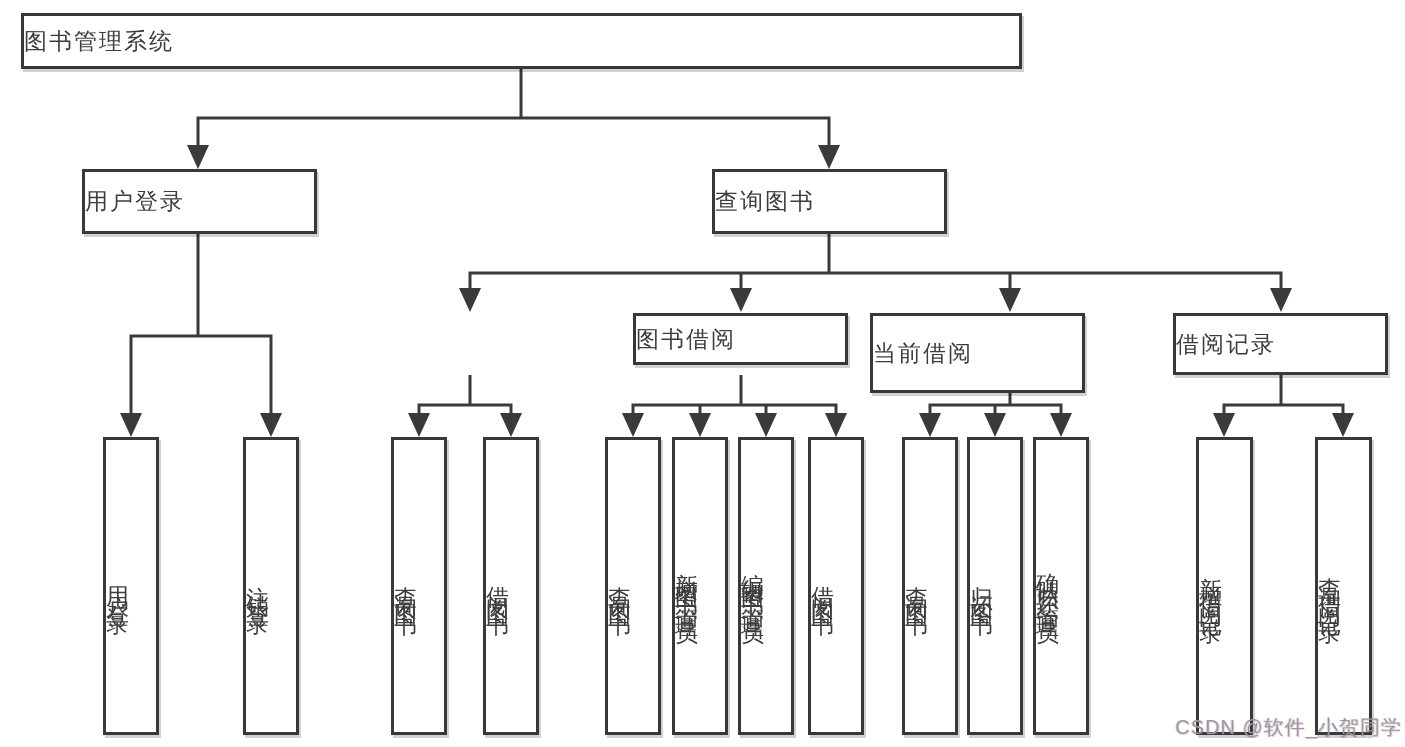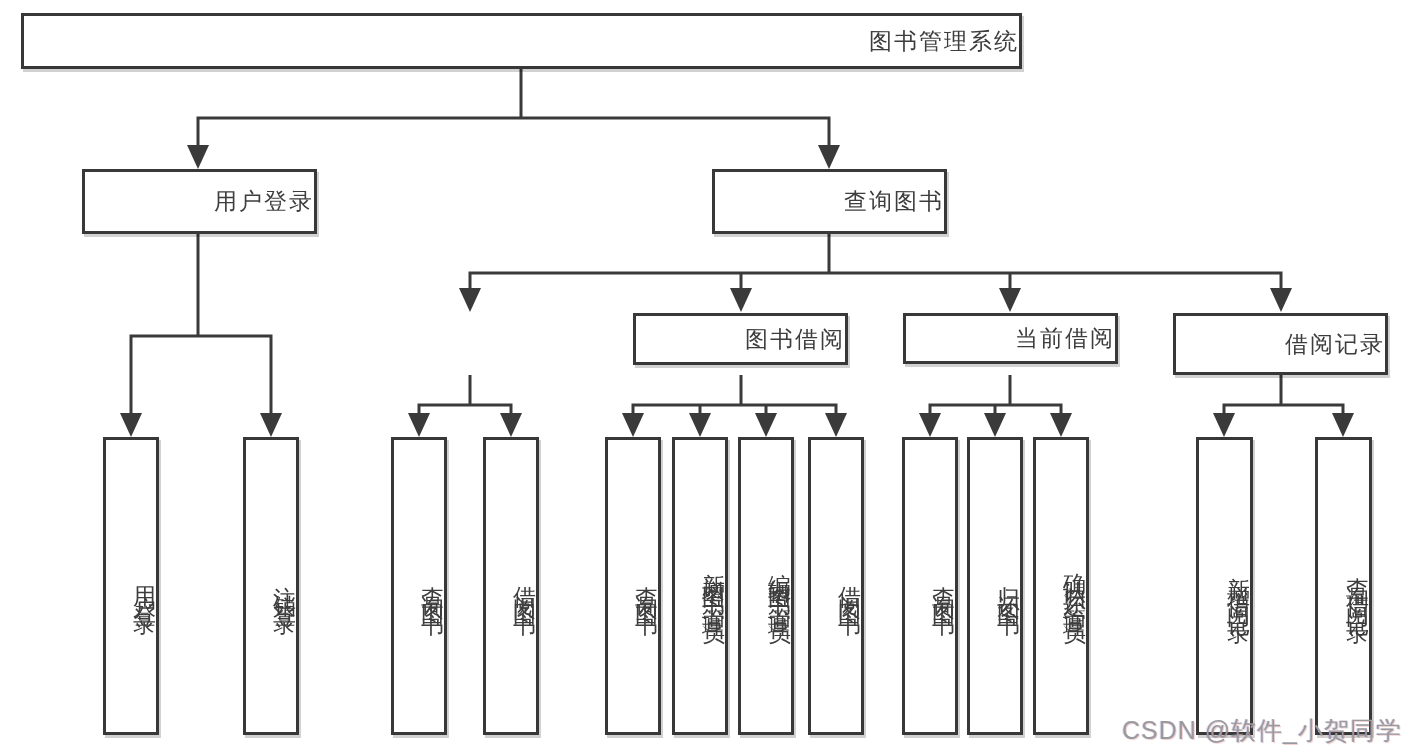--- a/index.html
+++ b/index.html
@@ -23,21 +23,21 @@
     z-index: 1;
   }
   .node {
     position: absolute;
     box-sizing: border-box;
     background: #ffffff;
     border: 3px solid #383838;
     box-shadow: 2px 3px 0 rgba(0,0,0,0.18);
     display: flex;
     align-items: center;
-    justify-content: flex-end;
+    justify-content: flex-start;
     z-index: 2;
   }
   .node .label {
     font-size: 23px;
     letter-spacing: 2px;
     color: #3d3d3d;
     white-space: nowrap;
   }
   .vnode .label {
     writing-mode: vertical-rl;
@@ -46,21 +46,21 @@
     letter-spacing: 9px;
     line-height: 1;
   }
   .vnode.tight .label {
     letter-spacing: 7px;
   }
   .watermark {
     position: absolute;
     right: 3px;
     top: 714px;
-    font-size: 25px;
+    font-size: 20px;
     letter-spacing: 1px;
     color: #9a9a9e;
     text-shadow: 1px 1px 0 rgba(205,80,80,0.25), -1px 0 0 rgba(90,90,205,0.22);
     z-index: 3;
     white-space: nowrap;
   }
 </style>
 </head>
 <body>
 
@@ -113,21 +113,21 @@
   <div class="node" style="left:82px; top:169px; width:235px; height:65px;">
     <span class="label">用户登录</span>
   </div>
   <div class="node" style="left:712px; top:169px; width:235px; height:65px;">
     <span class="label">查询图书</span>
   </div>
 
   <div class="node" style="left:633px; top:313px; width:215px; height:52px;">
     <span class="label">图书借阅</span>
   </div>
-  <div class="node" style="left:903px; top:313px; width:215px; height:51px;">
+  <div class="node" style="left:870px; top:313px; width:215px; height:80px;">
     <span class="label">当前借阅</span>
   </div>
   <div class="node" style="left:1173px; top:313px; width:215px; height:62px;">
     <span class="label">借阅记录</span>
   </div>
 
   <div class="node vnode" style="left:103px; top:437px; width:56px; height:298px;">
     <span class="label">用户登录</span>
   </div>
   <div class="node vnode" style="left:243px; top:437px; width:56px; height:298px;">

